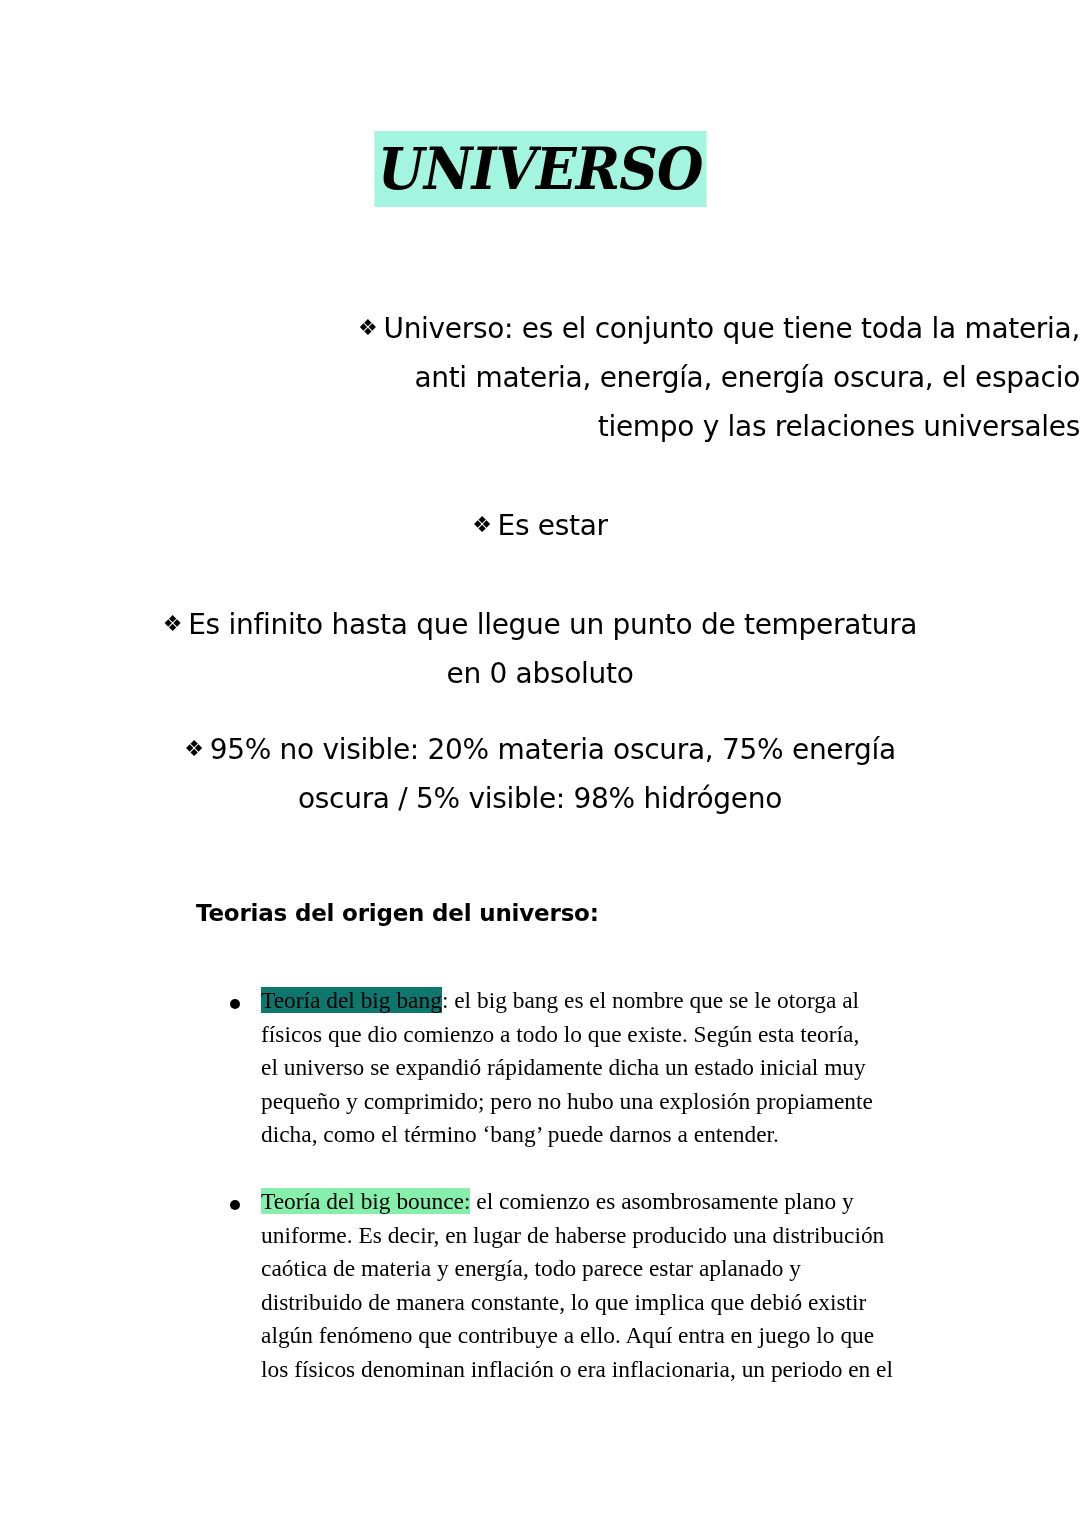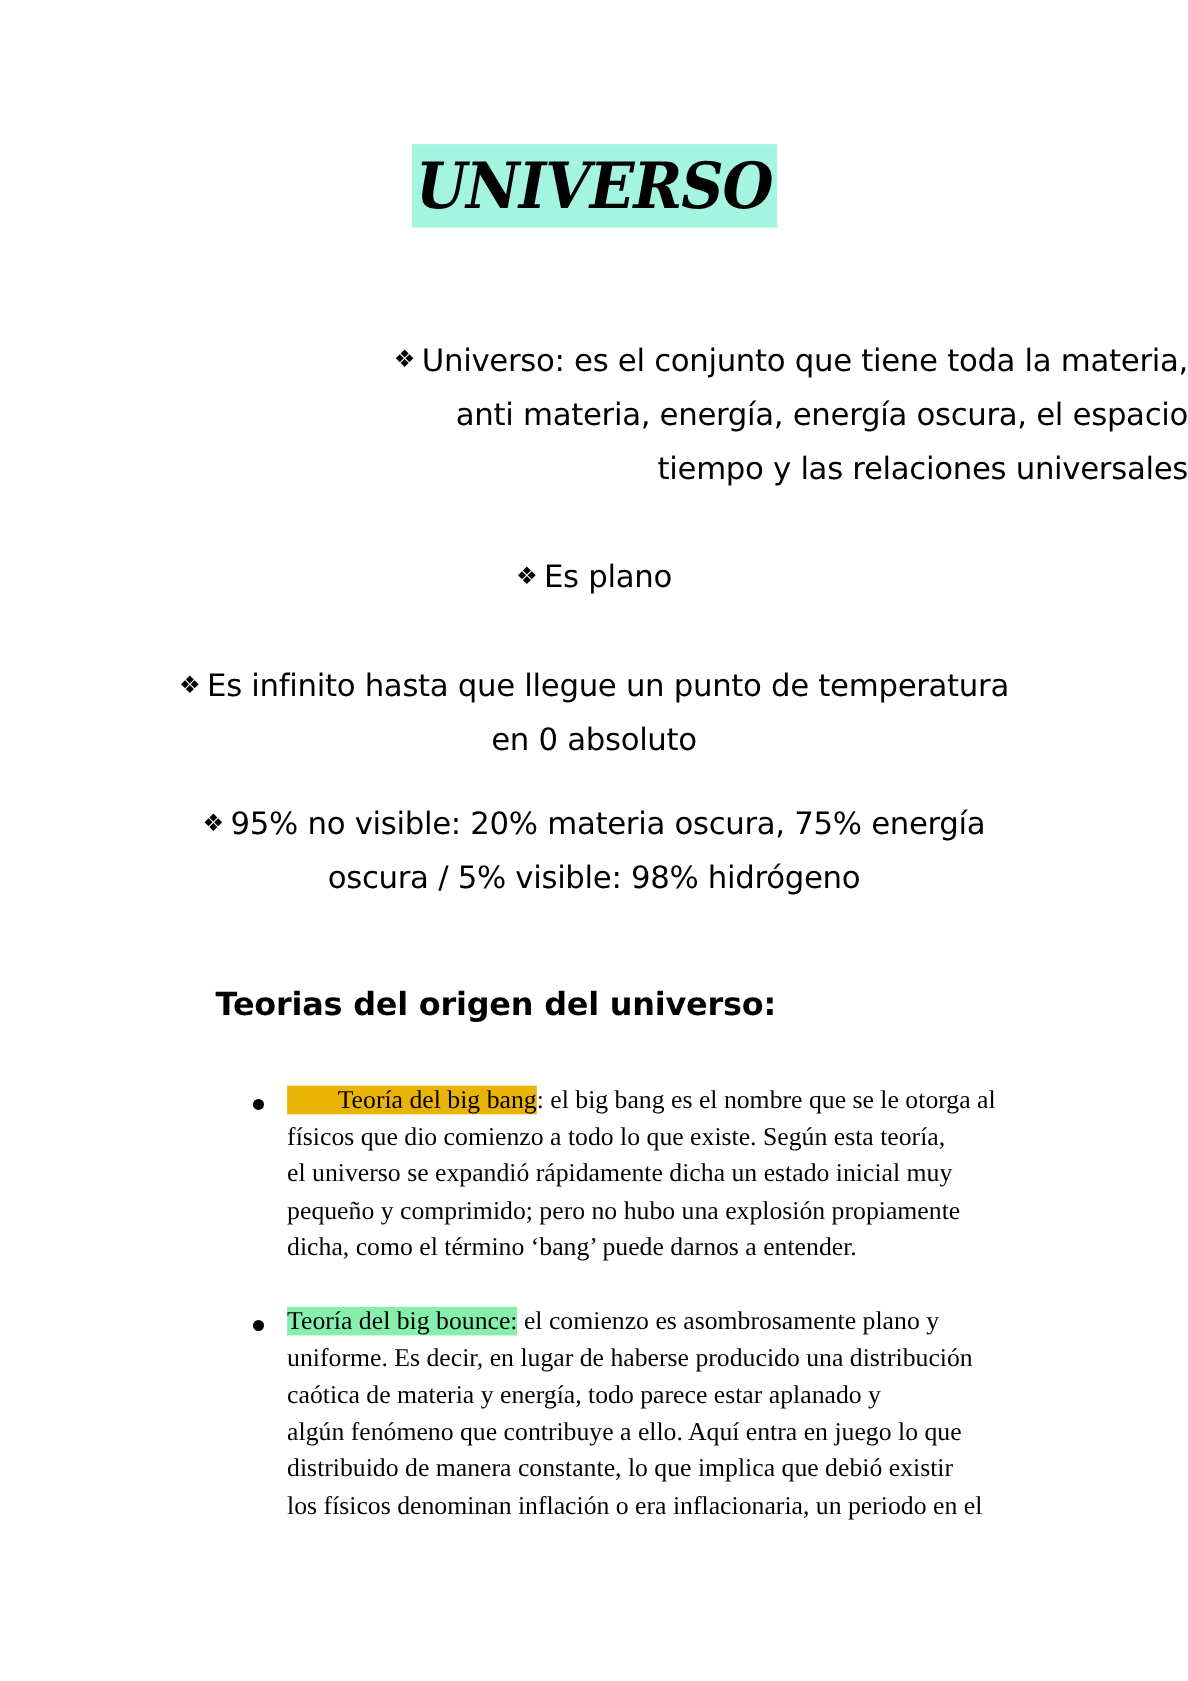--- a/index.html
+++ b/index.html
@@ -60,21 +60,21 @@
     .b3 { top: 599px; }
     .b4 { top: 724px; }
     .line { display: block; white-space: nowrap; }
 
     .section-title {
       position: absolute;
       left: 196px;
       top: 889px;
       font-family: "DejaVu Sans", sans-serif;
       font-weight: bold;
-      font-size: 29px;
+      font-size: 23px;
       line-height: 48px;
       letter-spacing: -0.2px;
     }
     .theory {
       position: absolute;
       left: 230px;
       width: 730px;
       font-family: "Liberation Serif", serif;
       font-size: 23.4px;
       line-height: 33.6px;
@@ -86,41 +86,41 @@
       width: 10px;
       height: 10px;
       border-radius: 50%;
       background: #000;
     }
     .theory .text {
       margin-left: 31px;
     }
     .t1 { top: 984px; }
     .t2 { top: 1185px; }
-    .hl-green { background: #eab308; padding-left: 46px; }
+    .hl-green { background: #0f766e; }
     .hl-pink { background: #86efac; }
     .tline { display: block; white-space: nowrap; }
   </style>
 </head>
 <body>
 
 <div class="page">
 
   <div class="title-wrap">
     <span class="title">UNIVERSO</span>
   </div>
 
   <div class="bullet-block b1">
     <span class="line"><span class="diamond">❖</span><span>Universo: es el conjunto que tiene toda la materia,</span></span>
     <span class="line">anti materia, energía, energía oscura, el espacio</span>
     <span class="line">tiempo y las relaciones universales</span>
   </div>
 
   <div class="bullet-block b2">
-    <span class="line"><span class="diamond">❖</span><span>Es plano</span></span>
+    <span class="line"><span class="diamond">❖</span><span>Es estar</span></span>
   </div>
 
   <div class="bullet-block b3">
     <span class="line"><span class="diamond">❖</span><span>Es infinito hasta que llegue un punto de temperatura</span></span>
     <span class="line">en 0 absoluto</span>
   </div>
 
   <div class="bullet-block b4">
     <span class="line"><span class="diamond">❖</span><span>95% no visible: 20% materia oscura, 75% energía</span></span>
     <span class="line">oscura / 5% visible: 98% hidrógeno</span>
@@ -138,19 +138,19 @@
       <span class="tline">dicha, como el término ‘bang’ puede darnos a entender.</span>
     </div>
   </div>
 
   <div class="theory t2">
     <span class="dot"></span>
     <div class="text">
       <span class="tline"><span class="hl-pink">Teoría del big bounce:</span><span> el comienzo es asombrosamente plano y</span></span>
       <span class="tline">uniforme. Es decir, en lugar de haberse producido una distribución</span>
       <span class="tline">caótica de materia y energía, todo parece estar aplanado y</span>
+      <span class="tline">distribuido de manera constante, lo que implica que debió existir</span>
       <span class="tline">algún fenómeno que contribuye a ello. Aquí entra en juego lo que</span>
-      <span class="tline">distribuido de manera constante, lo que implica que debió existir</span>
       <span class="tline">los físicos denominan inflación o era inflacionaria, un periodo en el</span>
     </div>
   </div>
 
 </div>
 
 </body></html>

